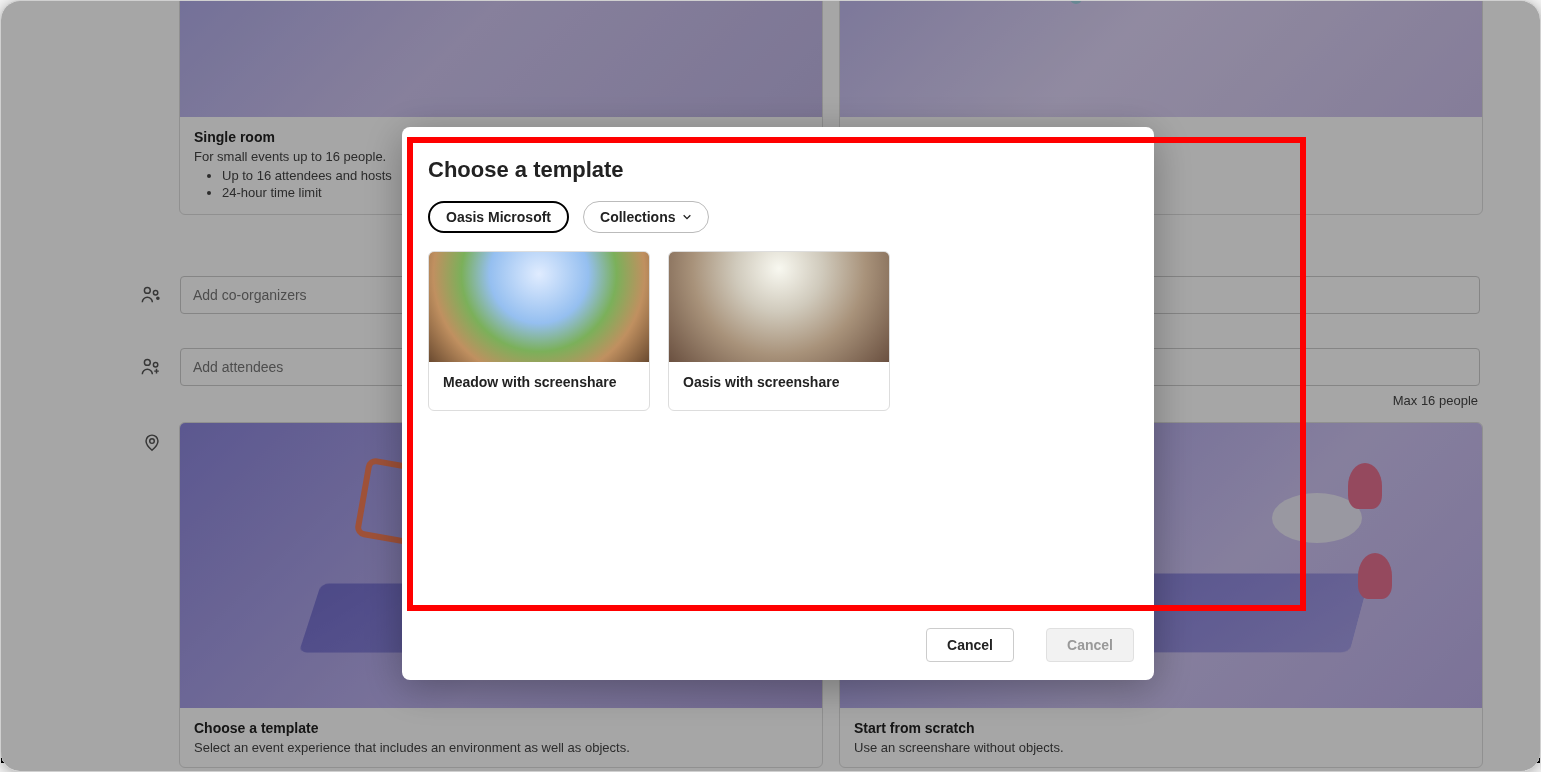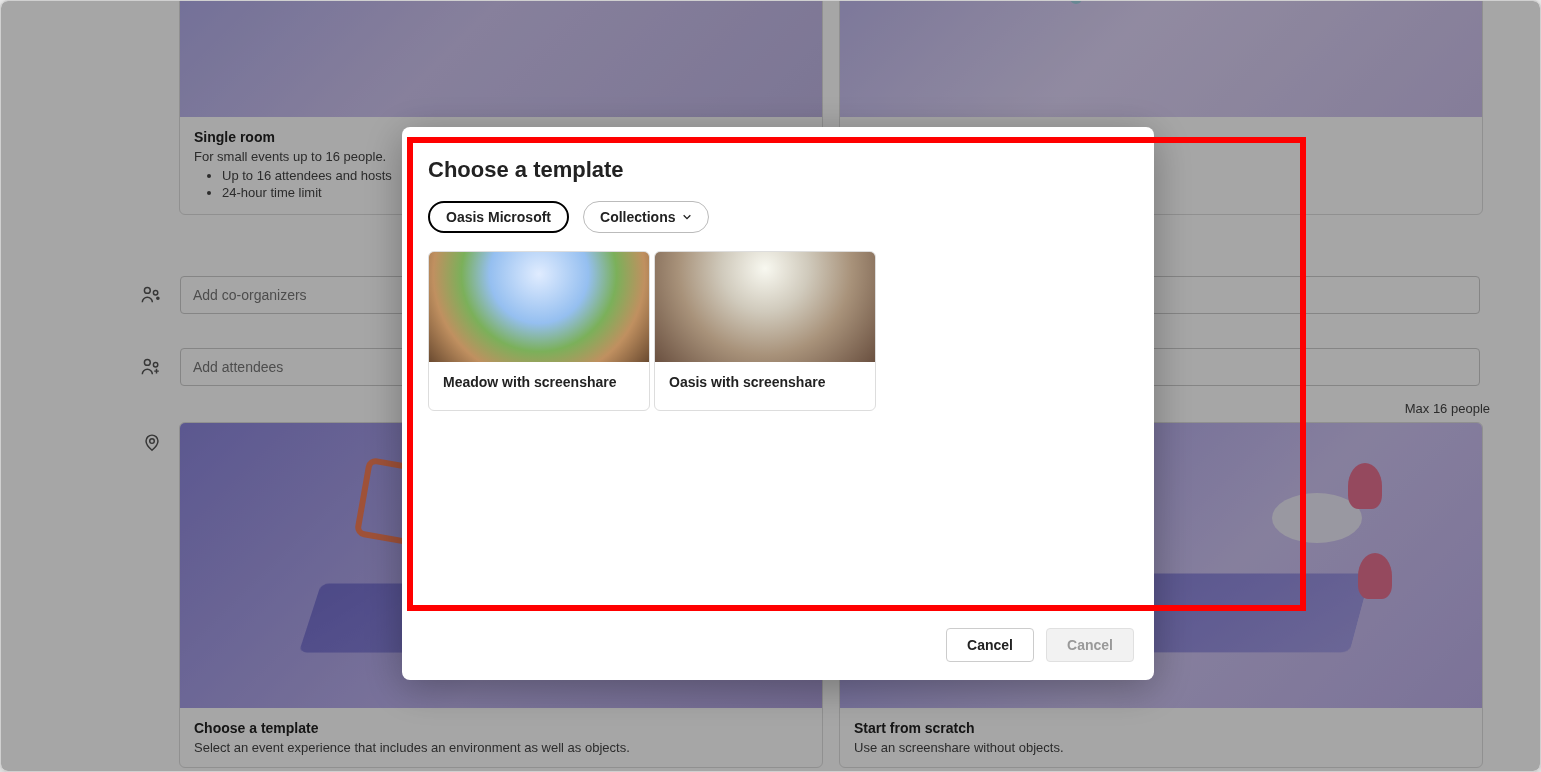--- a/index.html
+++ b/index.html
@@ -3,21 +3,21 @@
 <meta charset="utf-8">
 <style>
   * { box-sizing: border-box; margin: 0; padding: 0; }
   html, body { width: 100%; height: 100%; font-family: "Segoe UI", -apple-system, sans-serif; background: #f5f5f5; }
   .page-wrap {
     position: relative;
     width: 1541px;
     height: 772px;
     background: #fff;
     border: 1px solid #d0d0d0;
-    border-radius: 8px;
+    border-radius: 20px;
     overflow: hidden;
     box-shadow: 0 2px 14px rgba(0,0,0,.3);
   }
   .backdrop {
     position: absolute; inset: 0;
     background: #fff;
     filter: saturate(.9);
   }
   .overlay-dim {
     position: absolute; inset: 0;
@@ -70,21 +70,21 @@
   .modal-body { padding: 30px 26px 0 26px; flex:1; overflow:hidden;}
   .modal-title { font-size:22px; font-weight:600; color:#222; margin-bottom:18px;}
   .pill-row { display:flex; gap:14px; margin-bottom:18px;}
   .pill {
     height:32px; padding:0 16px; border-radius:16px;
     border:1px solid #bbb; background:#fff; font-size:14px; font-weight:600;
     display:flex; align-items:center; gap:6px; color:#222; cursor:pointer;
   }
   .pill.active { border:2px solid #000; }
   .pill .chev { width:10px; height:10px; }
-  .tmpl-grid { display:flex; gap:4px; }
+  .tmpl-grid { display:flex; gap:18px; }
   .tmpl-card {
     width: 222px; border:1px solid #ddd; border-radius:6px;
     overflow:hidden; background:#fff; cursor:pointer;
   }
   .tmpl-img {
     height:110px;
     background: linear-gradient(180deg,#a0bce0 0%, #c8b080 60%, #7a5838 100%);
     position:relative;
   }
   .tmpl-img.meadow {
@@ -96,21 +96,21 @@
   .tmpl-body { padding: 12px 14px 14px;}
   .tmpl-body .t { font-size:14px; font-weight:600; margin-bottom:6px; color:#222;}
   .tmpl-body .s { font-size:13px; color:#555; line-height:1.35;}
   .modal-footer {
     padding: 14px 20px 18px; display:flex; justify-content:flex-end; gap:12px;
   }
   .btn {
     height:34px; min-width:88px; padding:0 18px;
     border:1px solid #ccc; border-radius:4px; background:#fff;
     font-size:14px; font-weight:600; color:#222; cursor:pointer;
-    display:inline-flex; align-items:center; justify-content:center;
+    display:inline-flex; align-items:center; justify-content:center;margin-left:20px;
   }
   .btn.disabled { background:#f2f2f2; color:#999; border-color:#e0e0e0; cursor:default;}
   
   .blob { position:absolute; border-radius:50%; opacity:.8;}
 </style>
 </head>
 <body>
 
 <div class="page-wrap">
   <div class="backdrop">
@@ -162,21 +162,21 @@
       <svg class="bg-icon" viewBox="0 0 24 24" fill="none" stroke="currentColor" stroke-width="1.6">
         <circle cx="8" cy="7" r="3.2"></circle>
           <path d="M2.5 20c0-3 2.5-5.5 5.5-5.5s5.5 2.5 5.5 5.5"></path>
         <circle cx="17" cy="9.5" r="2.4"></circle>
           <path d="M18 14v5M15.5 16.5h5"></path>
       </svg>
       <div class="bg-input">
         <span>Add attendees</span>
       </div>
     </div>
-    <div class="bg-note" style="right:50px; top:392px;margin-top:8px;">Max 16 people</div>
+    <div class="bg-note" style="right:62px; top:392px;">Max 16 people</div>
 
     <svg class="bg-loc-icon" viewBox="0 0 24 24" fill="none" stroke="currentColor" stroke-width="1.6" style="left:140px; top:430px;">
       <path d="M12 21s-6.5-5.2-6.5-10a6.5 6.5 0 1 1 13 0c0 4.8-6.5 10-6.5 10z"></path>
         <circle cx="12" cy="11" r="2.5"></circle>
     </svg>
 
     <div class="bg-card" style="position:absolute; left:178px; top:421px; width:644px;">
       <div class="bg-img-top big">
         <div style="position:absolute;left:130px;top:150px;width:380px;height:90px;background:linear-gradient(135deg,#7770db,#9b94ea);transform:skewX(-18deg) rotateX(40deg);border-radius:8px;"></div>
         <div style="position:absolute;left:180px;top:40px;width:80px;height:80px;border:6px solid #ff7a50;border-radius:10px;transform:rotate(10deg);"></div>

